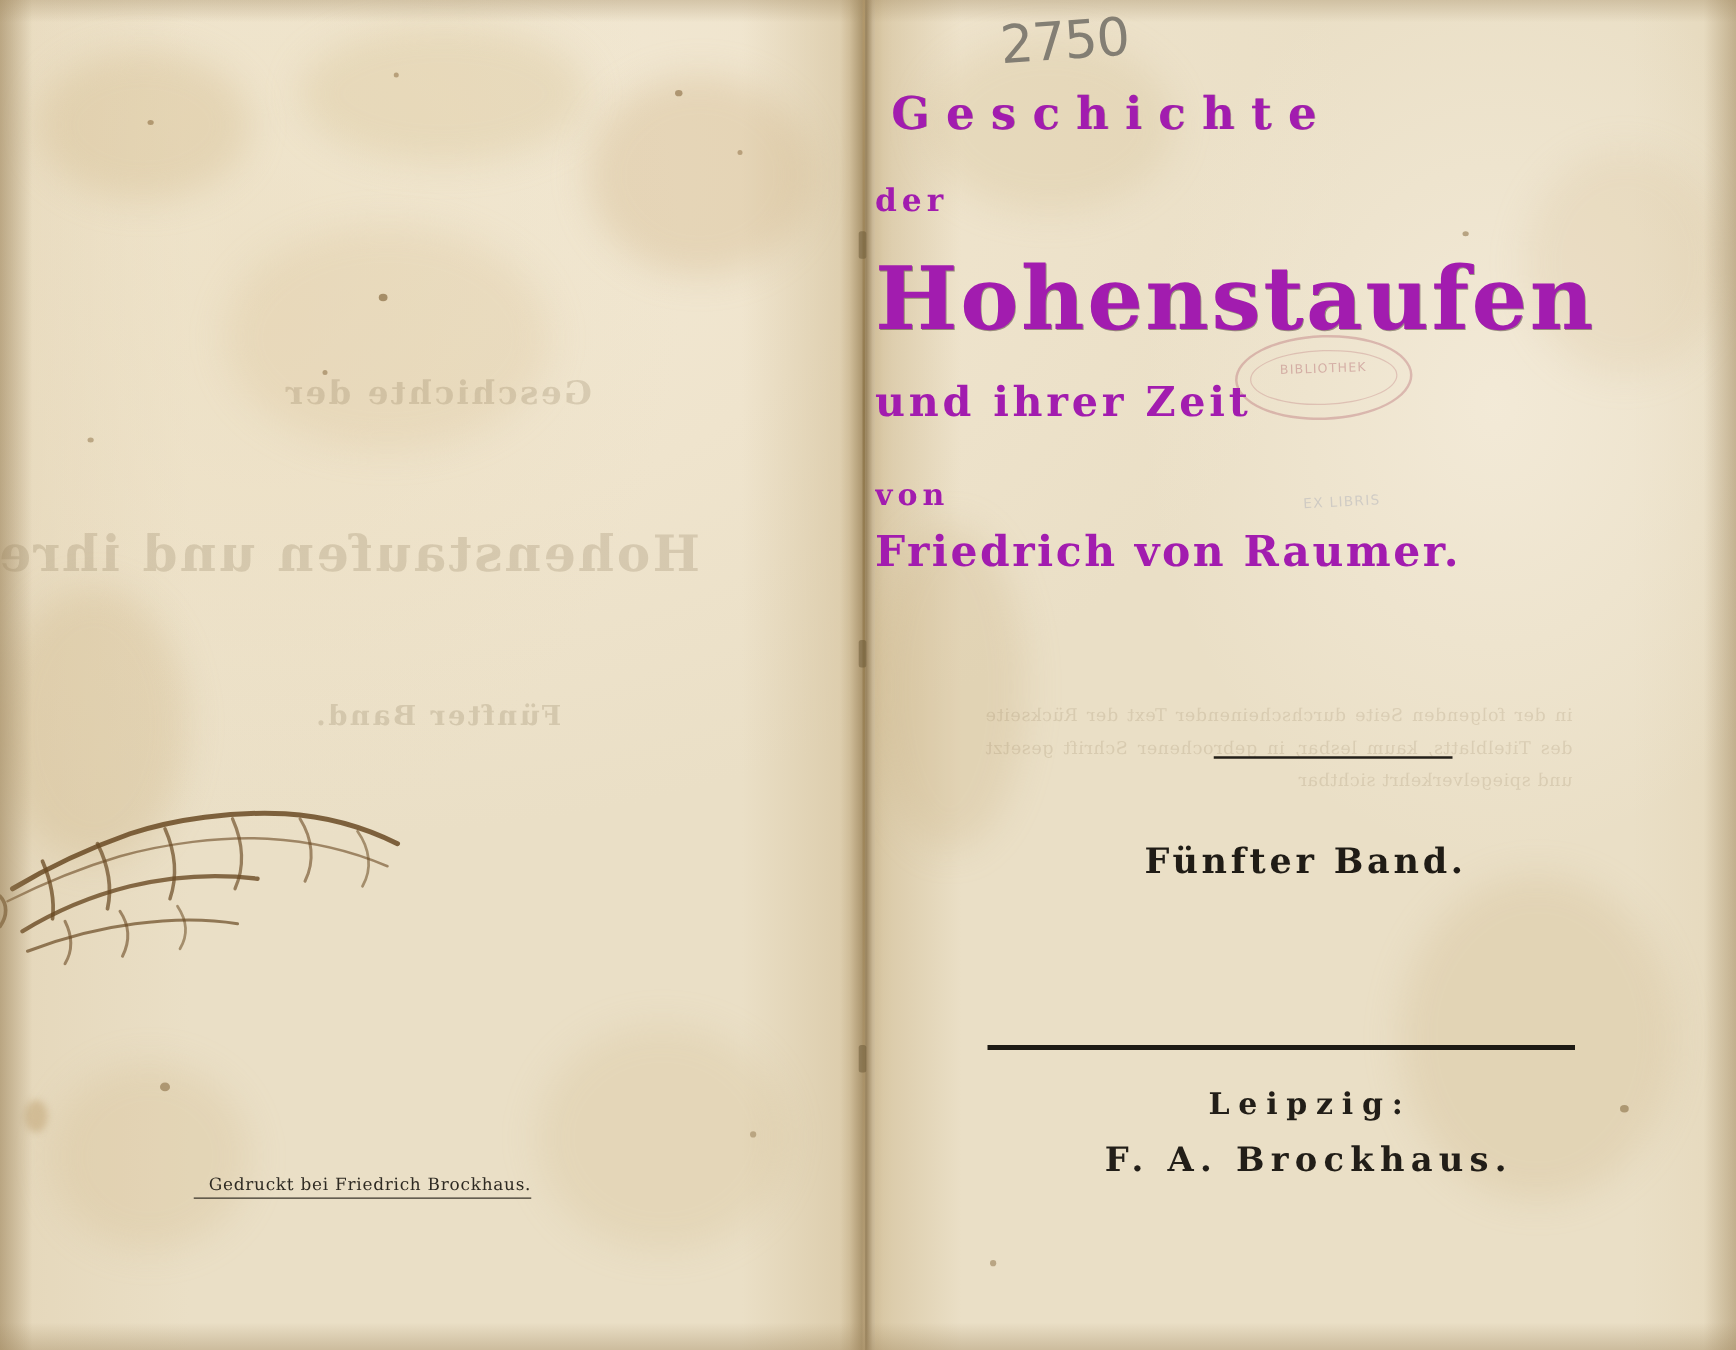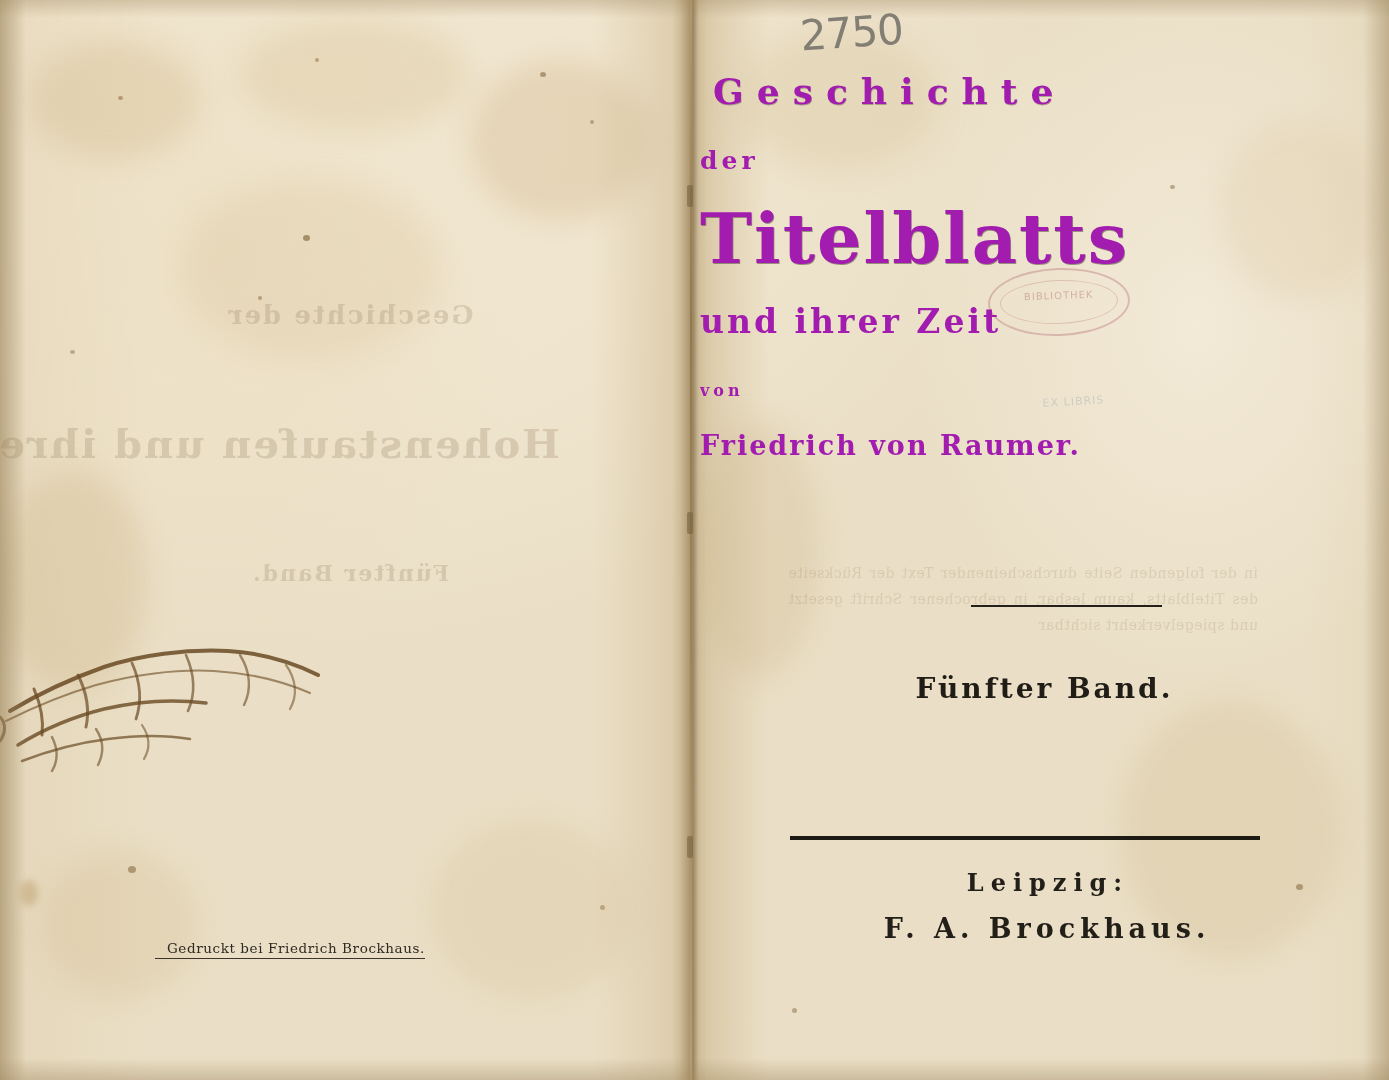--- a/index.html
+++ b/index.html
@@ -183,28 +183,28 @@
     letter-spacing: 2px;
     margin-top: 22px;
     text-shadow: 0.7px 0.7px 0 rgba(50,40,28,0.45);
   }
   .line-undihrerzeit {
     font-size: 33px;
     letter-spacing: 3px;
     margin-top: 22px;
   }
   .line-von {
-    font-size: 16px;
+    font-size: 24px;
     letter-spacing: 4px;
     margin-top: 40px;
   }
   .line-author {
-    font-size: 27px;
+    font-size: 34px;
     letter-spacing: 2px;
-    margin-top: 30px;
+    margin-top: 12px;
   }
 
   .rule-short {
     position: absolute;
     left: 271px;
     top: 605px;
     width: 191px;
     height: 0;
     border-top: 2.5px solid #231f19;
   }
@@ -409,21 +409,21 @@
 
     <div class="stamp">
       <div class="stamp-inner"></div>
       <div class="stamp-text">BIBLIOTHEK</div>
     </div>
     <div class="stamp-blue">EX LIBRIS</div>
 
     <div class="title-block">
       <div class="fraktur line-geschichte">Geschichte</div>
       <div class="fraktur line-der">der</div>
-      <div class="fraktur line-hohenstaufen">Titelblatts</div>
+      <div class="fraktur line-hohenstaufen">Hohenstaufen</div>
       <div class="fraktur line-undihrerzeit">und ihrer Zeit</div>
       <div class="fraktur line-von">von</div>
       <div class="fraktur line-author">Friedrich von Raumer.</div>
     </div>
 
     <div class="rule-short"></div>
     <div class="fraktur line-band">Fünfter Band.</div>
     <div class="rule-long"></div>
 
     <div class="imprint">

